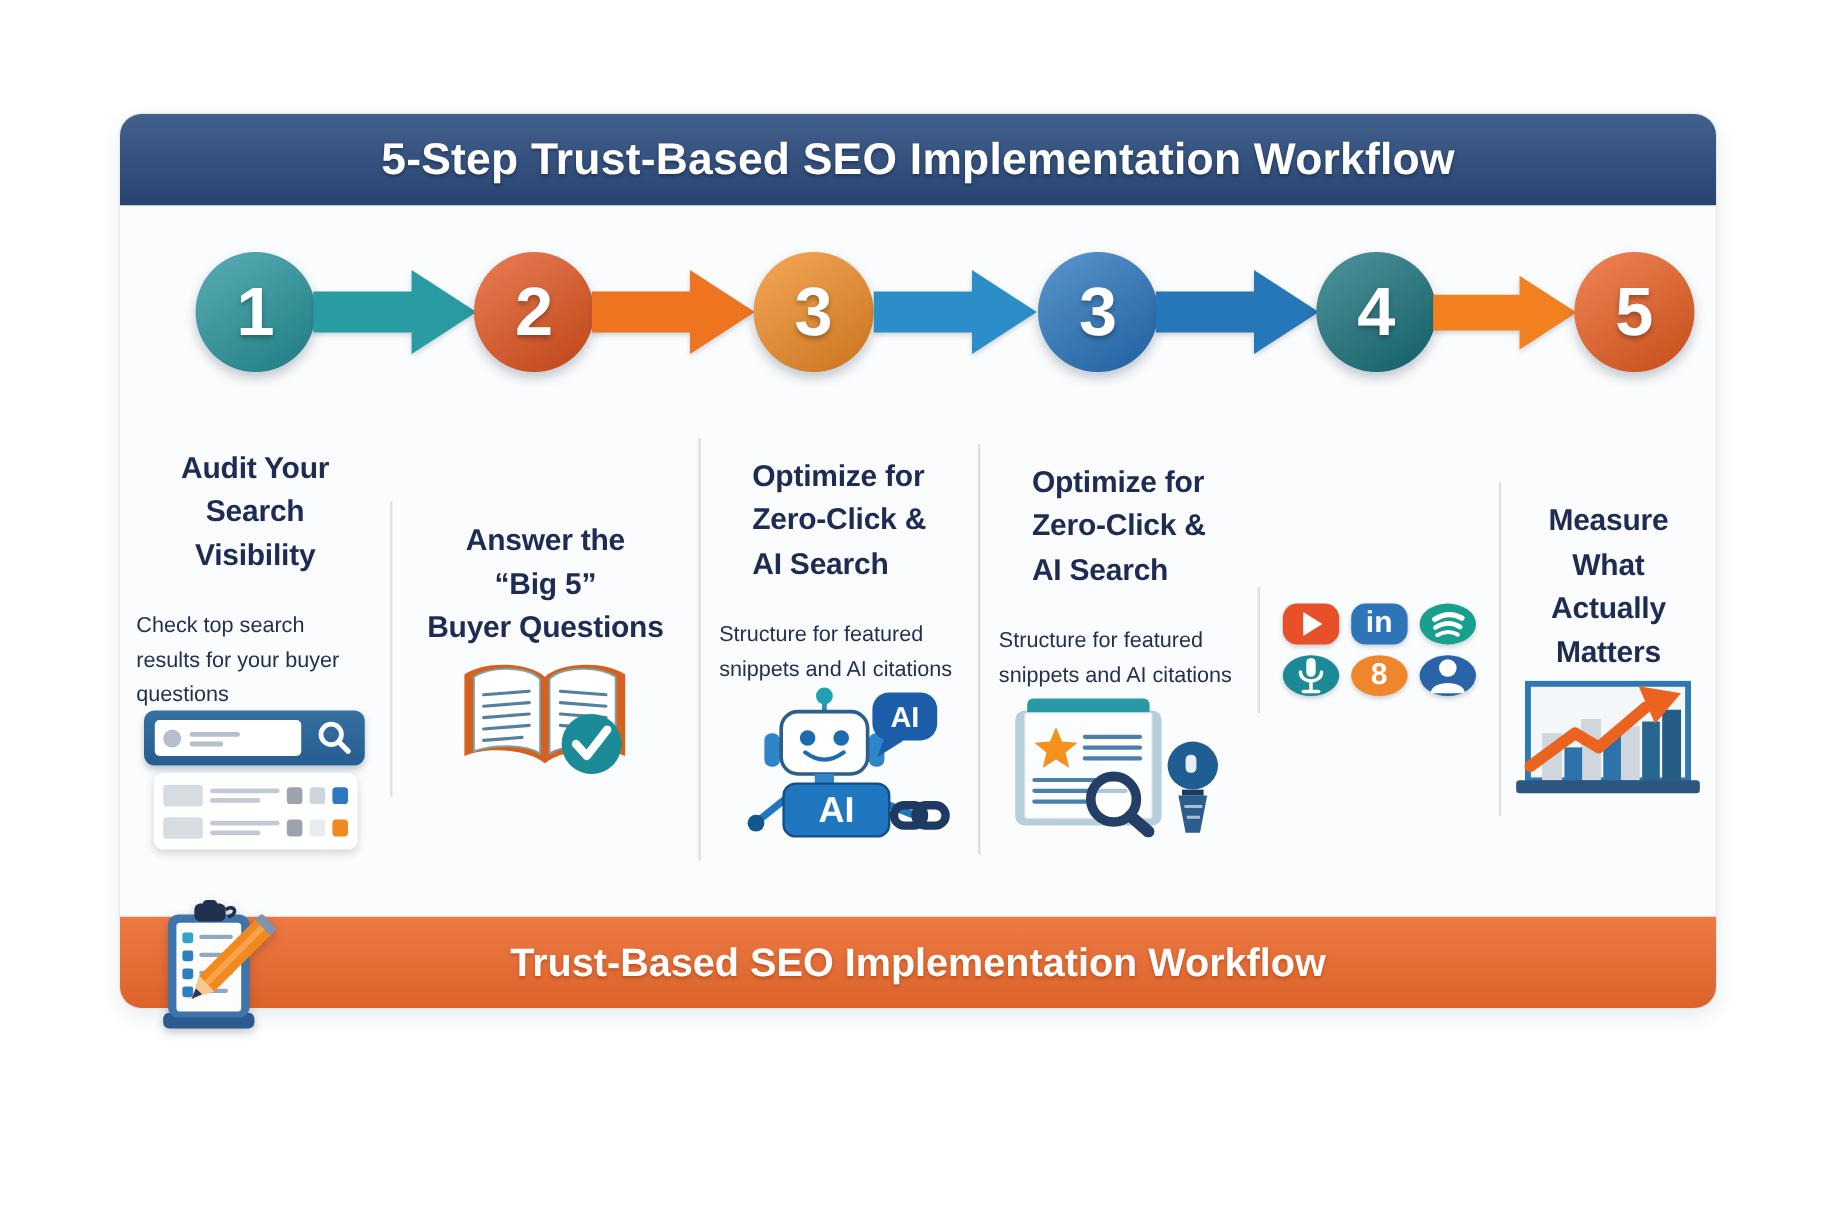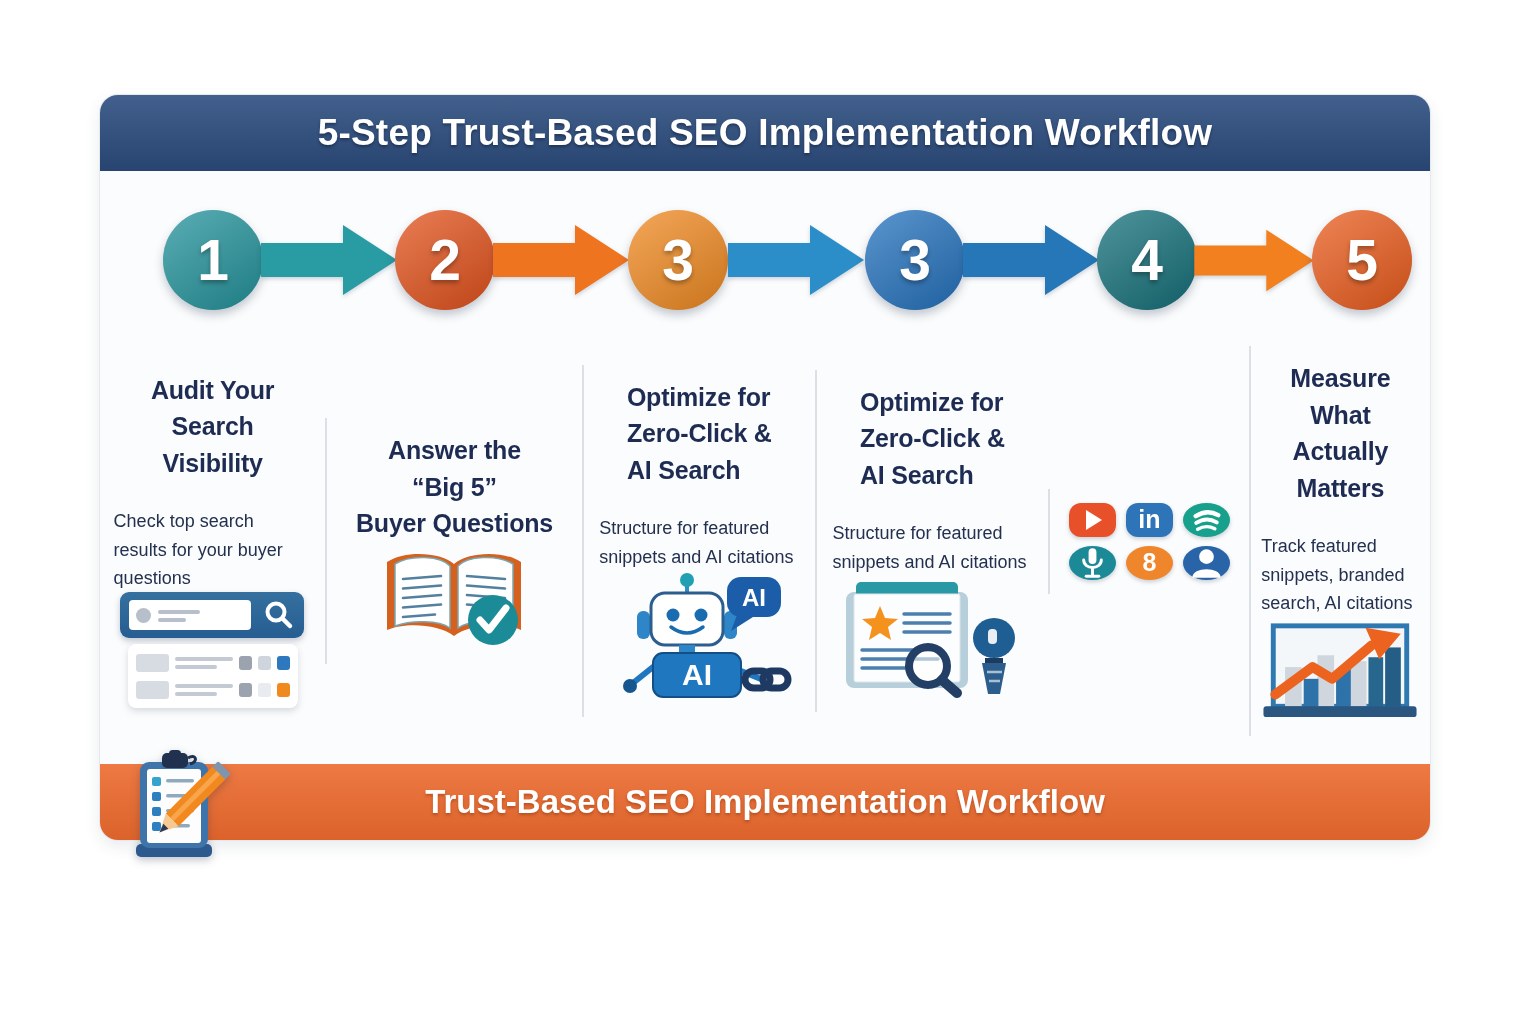--- a/index.html
+++ b/index.html
@@ -301,21 +301,20 @@
             </div>
           </div>
         </div>
       </div>
 
       <div class="col w6">
         <div class="col-heading">Measure
 What
 Actually
 Matters</div>
-        <div class="col-body">Track featured snippets, branded search, AI citations</div>
         <div class="col-icon">
           <svg width="158" height="104" viewBox="0 0 160 106">
             <rect x="12" y="8" width="136" height="82" fill="#f4f7fa" stroke="#2e79b2" stroke-width="5"></rect>
             <rect x="24" y="50" width="17" height="40" fill="#cfd6dd"></rect>
             <rect x="57" y="38" width="17" height="52" fill="#cfd6dd"></rect>
             <rect x="90" y="44" width="17" height="46" fill="#cfd6dd"></rect>
             <rect x="43" y="62" width="15" height="28" fill="#2d72a8"></rect>
             <rect x="76" y="52" width="15" height="38" fill="#2d72a8"></rect>
             <rect x="109" y="40" width="15" height="50" fill="#27668f"></rect>
             <rect x="126" y="30" width="16" height="60" fill="#245e86"></rect>

